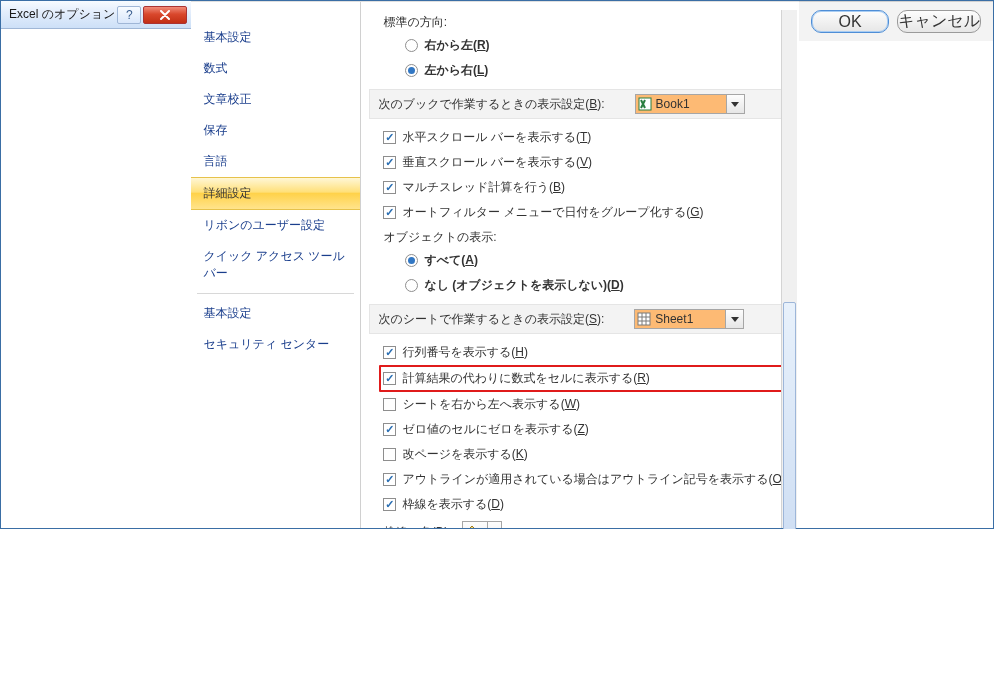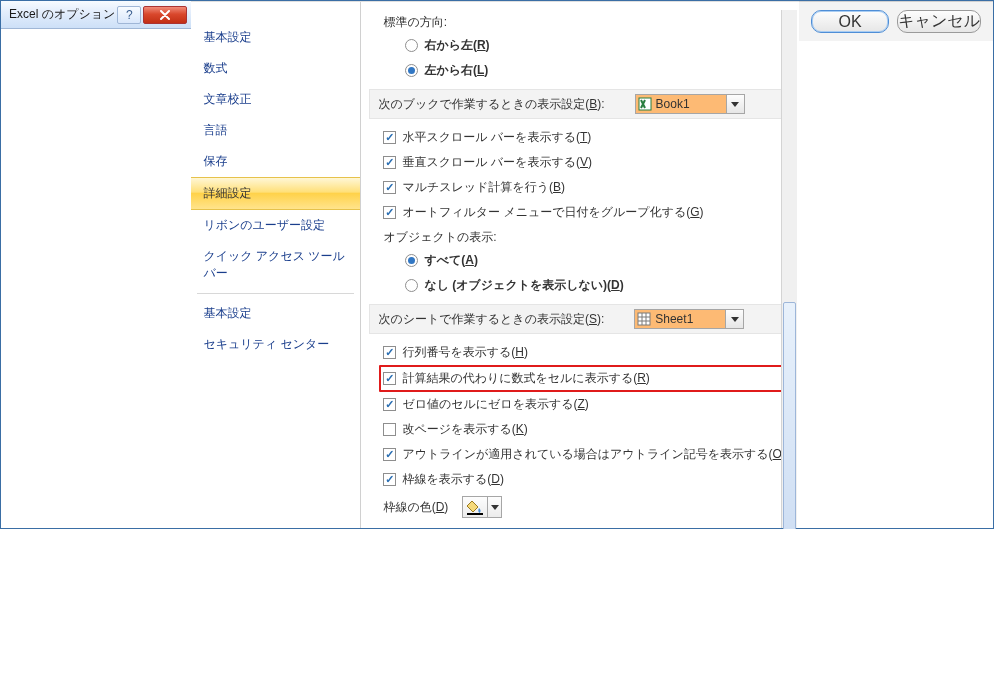--- a/index.html
+++ b/index.html
@@ -69,22 +69,22 @@
       </svg>
     </div>
   </div>
 
   <div class="body">
 
     <div class="sidebar">
       <div class="side-item">基本設定</div>
       <div class="side-item">数式</div>
       <div class="side-item">文章校正</div>
+      <div class="side-item">保存</div>
       <div class="side-item">言語</div>
-      <div class="side-item">保存</div>
       <div class="side-item selected">詳細設定</div>
       <div class="side-item">リボンのユーザー設定</div>
       <div class="side-item">クイック アクセス ツール バー</div>
       <div class="side-sep"></div>
       <div class="side-item">基本設定</div>
       <div class="side-item">セキュリティ センター</div>
     </div>
 
     <div class="main-wrap">
       <div class="main">
@@ -168,20 +168,24 @@
         <div class="opt-block">
           <div class="opt-line">
             <span class="check checked"></span>
             <span><span>行列番号を表示する(</span><span class="shortcut">H</span><span>)</span></span>
           </div>
           <div class="opt-line highlight">
             <span class="check checked"></span>
             <span><span>計算結果の代わりに数式をセルに表示する(</span><span class="shortcut">R</span><span>)</span></span>
           </div>
           <div class="opt-line">
+            <span class="check"></span>
+            <span><span>シートを右から左へ表示する(</span><span class="shortcut">W</span><span>)</span></span>
+          </div>
+          <div class="opt-line">
             <span class="check checked"></span>
             <span><span>ゼロ値のセルにゼロを表示する(</span><span class="shortcut">Z</span><span>)</span></span>
           </div>
           <div class="opt-line">
             <span class="check"></span>
             <span><span>改ページを表示する(</span><span class="shortcut">K</span><span>)</span></span>
           </div>
           <div class="opt-line">
             <span class="check checked"></span>
             <span><span>アウトラインが適用されている場合はアウトライン記号を表示する(</span><span class="shortcut">O</span><span>)</span></span>

